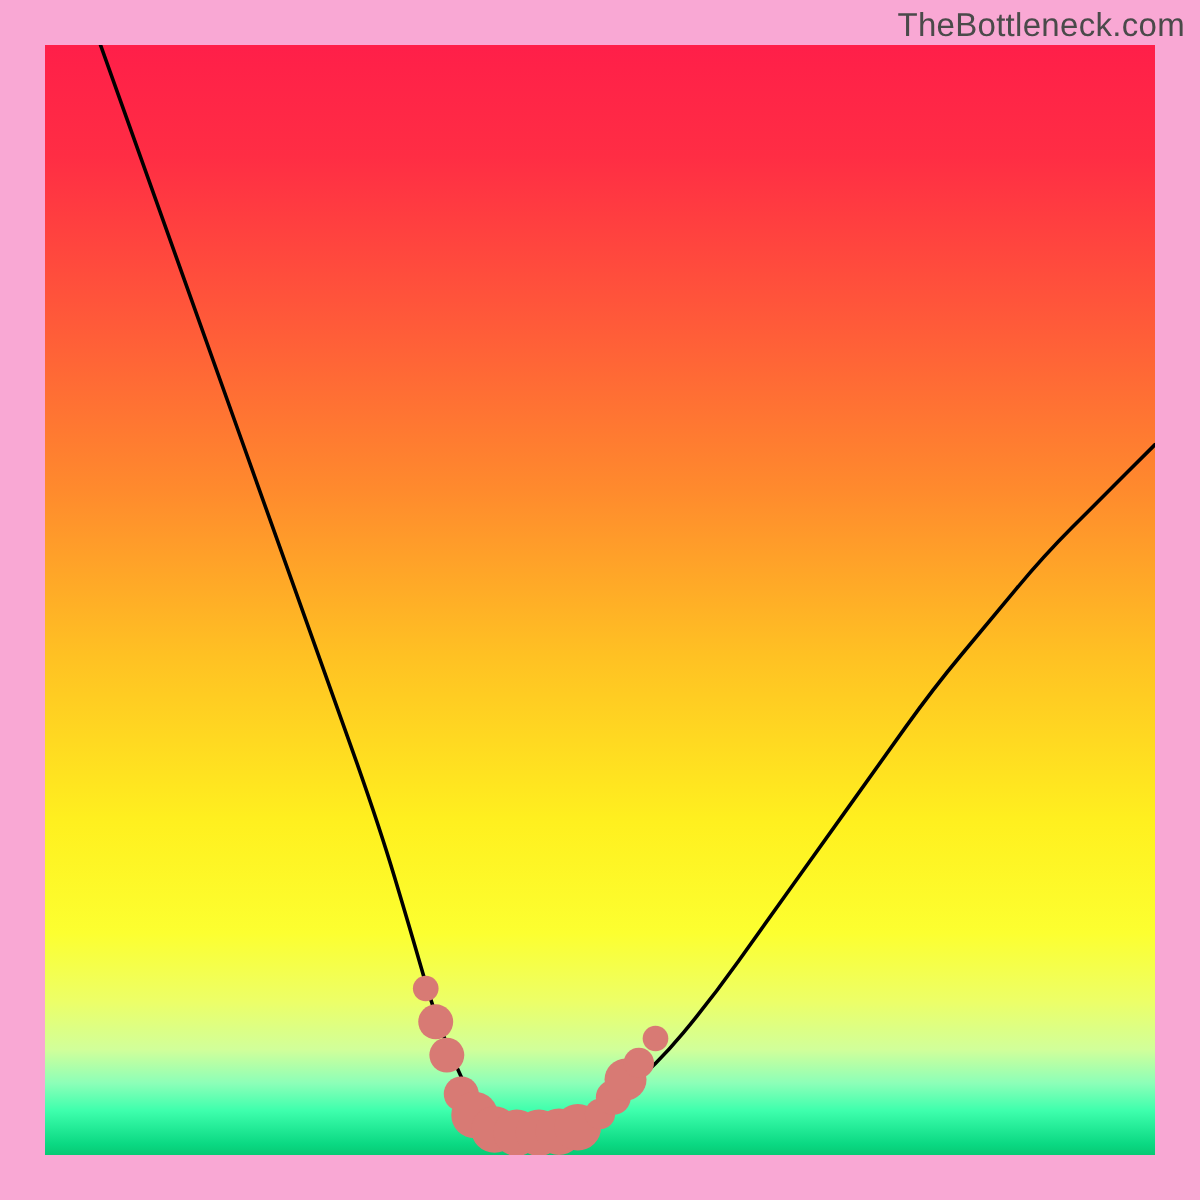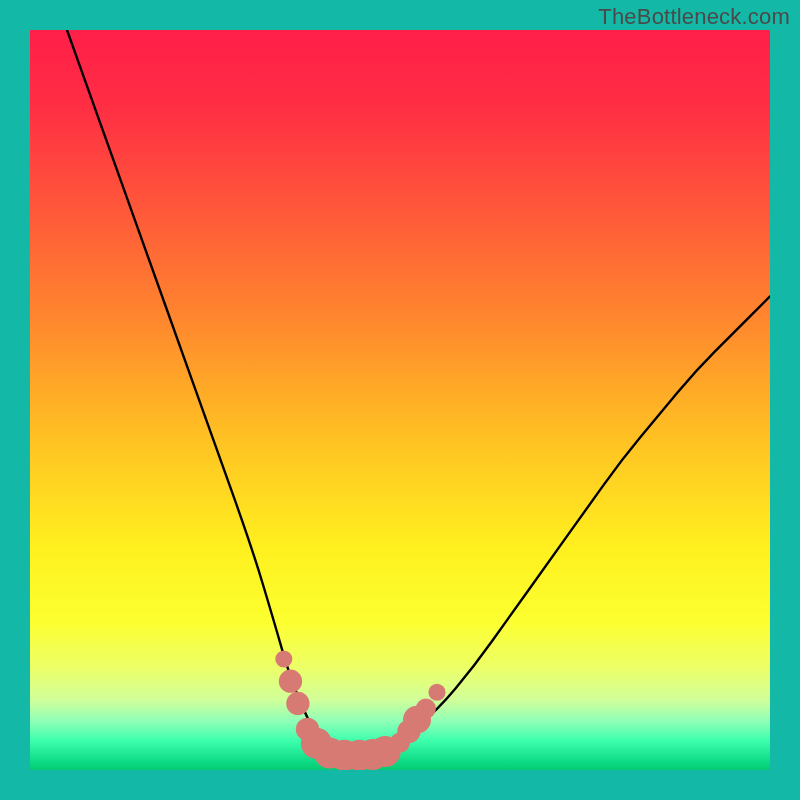--- a/index.html
+++ b/index.html
@@ -10,21 +10,21 @@
     background: #000;
     overflow: hidden;
     font-family: Arial, Helvetica, sans-serif;
   }
   .frame {
     position: absolute;
     top: 0;
     left: 0;
     width: 800px;
     height: 800px;
-    background: #14b8a6;
+    background: #f9a8d4;
   }
   .watermark {
     position: absolute;
     top: 4px;
     right: 10px;
     color: #4a4a4a;
     font-size: 22px;
     font-weight: 500;
     letter-spacing: 0.2px;
     z-index: 10;

